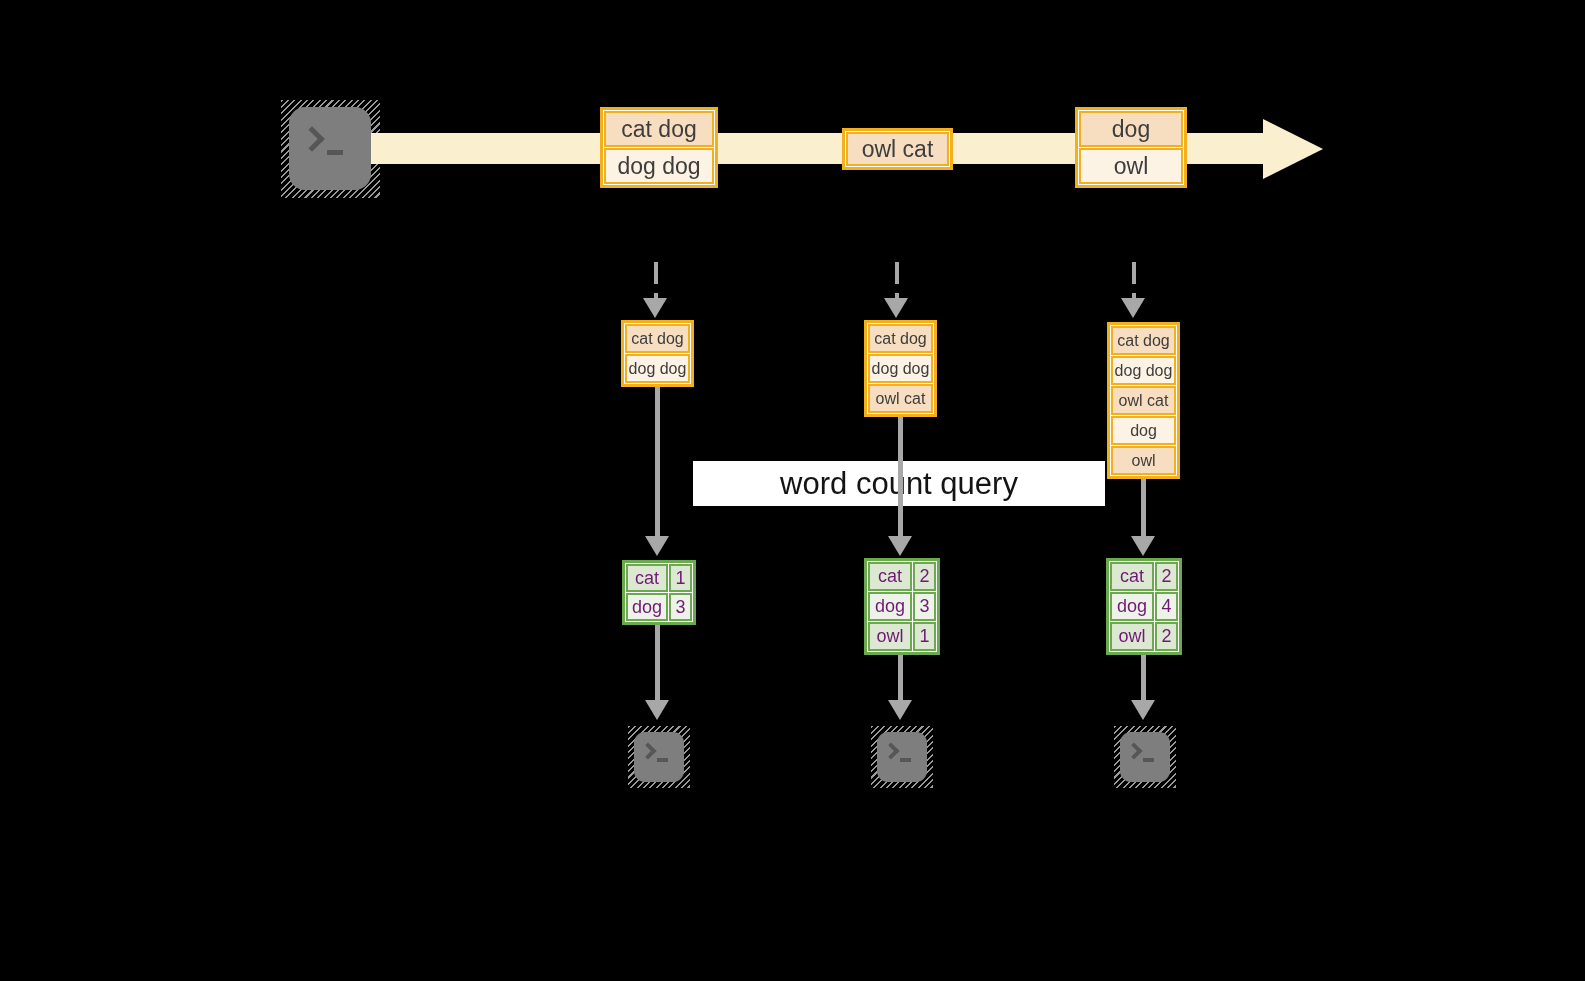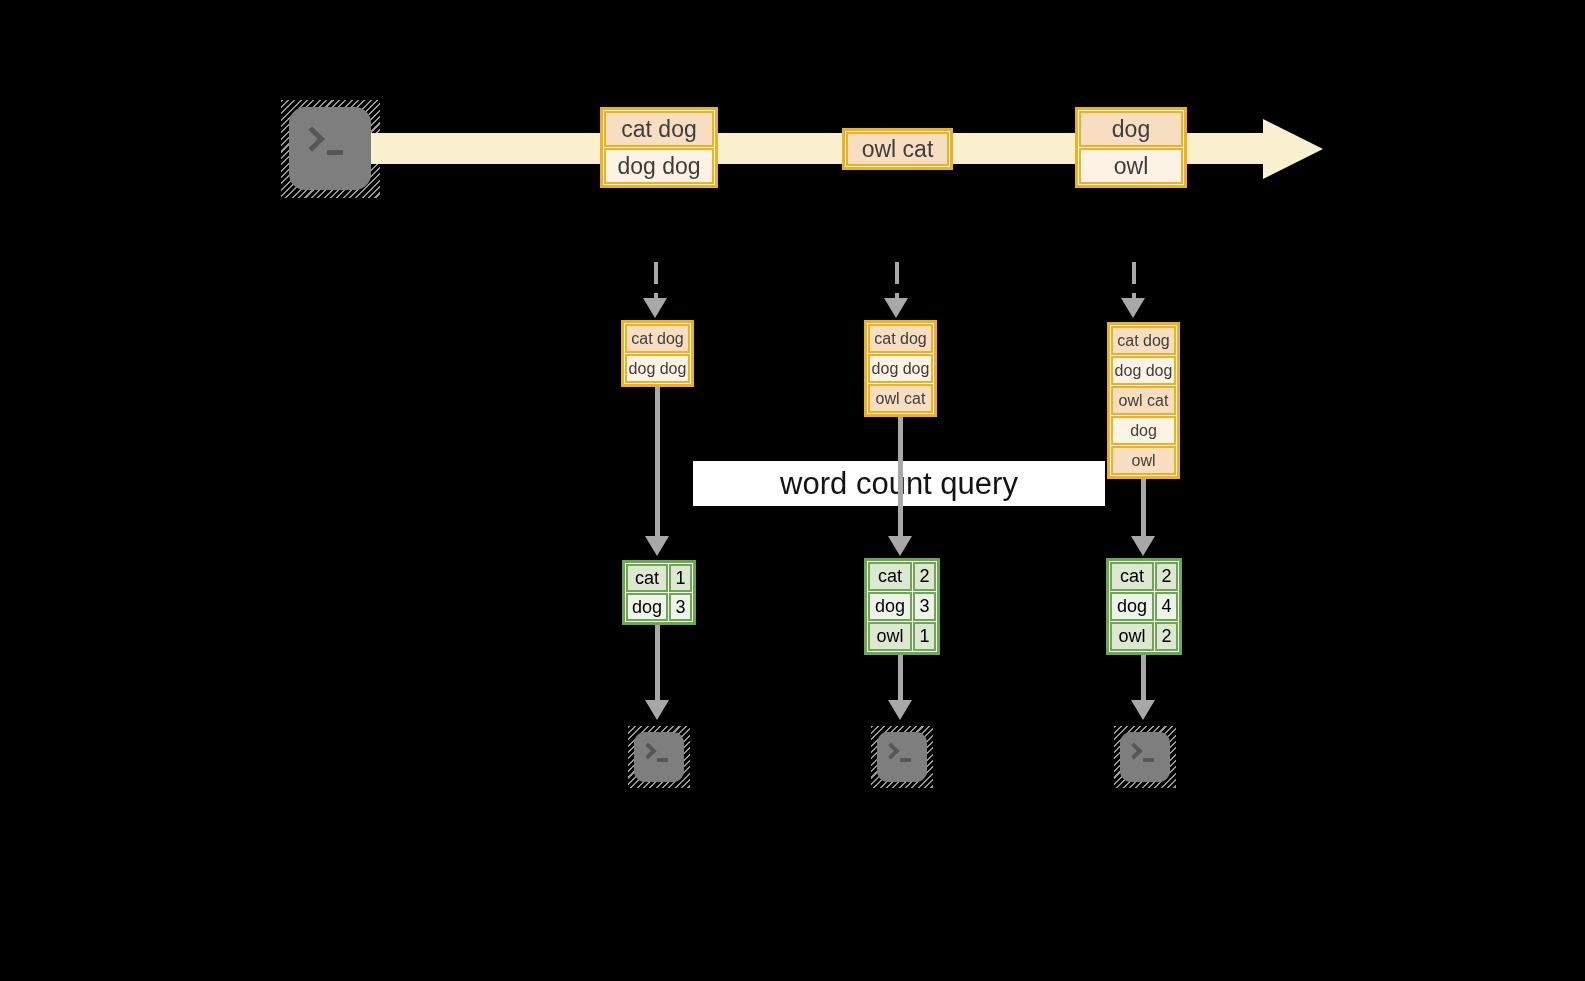--- a/index.html
+++ b/index.html
@@ -31,21 +31,21 @@
   .dline{position:absolute;width:4px;background:repeating-linear-gradient(180deg,#a8a8a8 0 22px,rgba(0,0,0,0) 22px 31px);}
   .sline{position:absolute;width:5px;background:#a8a8a8;}
   .ahead{position:absolute;width:0;height:0;border-left:12px solid transparent;border-right:12px solid transparent;border-top:20px solid #a8a8a8;}
   
   .banner{position:absolute;left:693px;top:461px;width:412px;height:45px;background:#ffffff;
     display:flex;align-items:center;justify-content:center;font-size:31px;font-weight:300;color:#141414;}
   
   .gtable{position:absolute;background:#fff;border:3px solid #6BA84F;padding:1px;box-sizing:border-box;
     display:grid;grid-template-columns:1fr 23px;gap:1px;}
   .gtable .cell{border:2px solid #6BA84F;box-sizing:border-box;display:flex;align-items:center;justify-content:center;
-    color:#000000;font-size:18px;height:29px;}
+    color:#701a75;font-size:18px;height:29px;}
   .gtable .gd{background:#DCE8D2;}
   .gtable .gl{background:#EDF3E9;}
   .t1 .cell{height:28px;}
 </style>
 </head>
 <body>
 
 <div class="canvas">
 
   <div class="hatch" style="left:281px;top:100px;width:99px;height:98px;">

